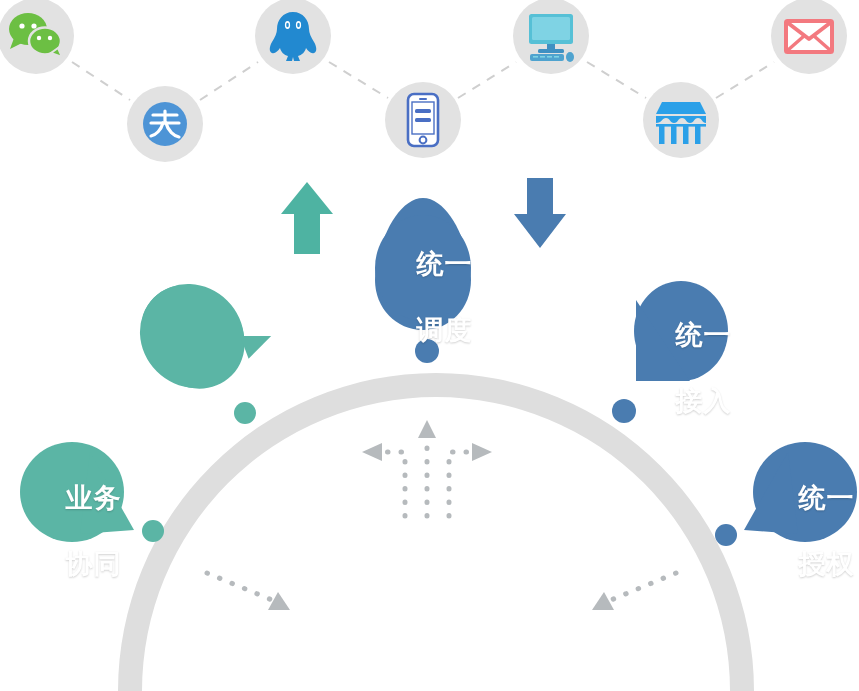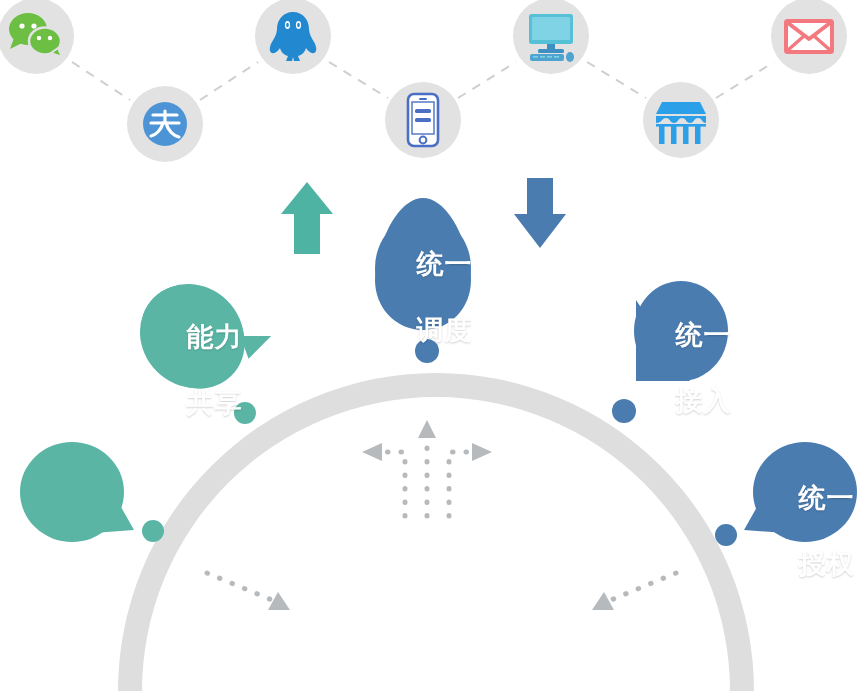--- a/index.html
+++ b/index.html
@@ -227,25 +227,25 @@
       <polygon points="592,610 614,610 604,592" fill="#b6babd"></polygon>
 
     </g>
   </svg>
 
   <div class="pin-label" style="left:375px;top:214px;width:96px;">
     <span>统一</span><br>
     <span>调度</span>
   </div>
 
-  <div class="pin-label" style="left:145px;top:287px;width:96px;">
-    <span>能力</span><br>
-    <span>共享</span>
-  </div>
-
+
+  <div class="pin-label" style="left:24px;top:448px;width:96px;">
+    <span>业务</span><br>
+    <span>协同</span>
+  </div>
 
   <div class="pin-label" style="left:634px;top:285px;width:96px;">
     <span>统一</span><br>
     <span>接入</span>
   </div>
 
   <div class="pin-label" style="left:757px;top:448px;width:96px;">
     <span>统一</span><br>
     <span>授权</span>
   </div>

